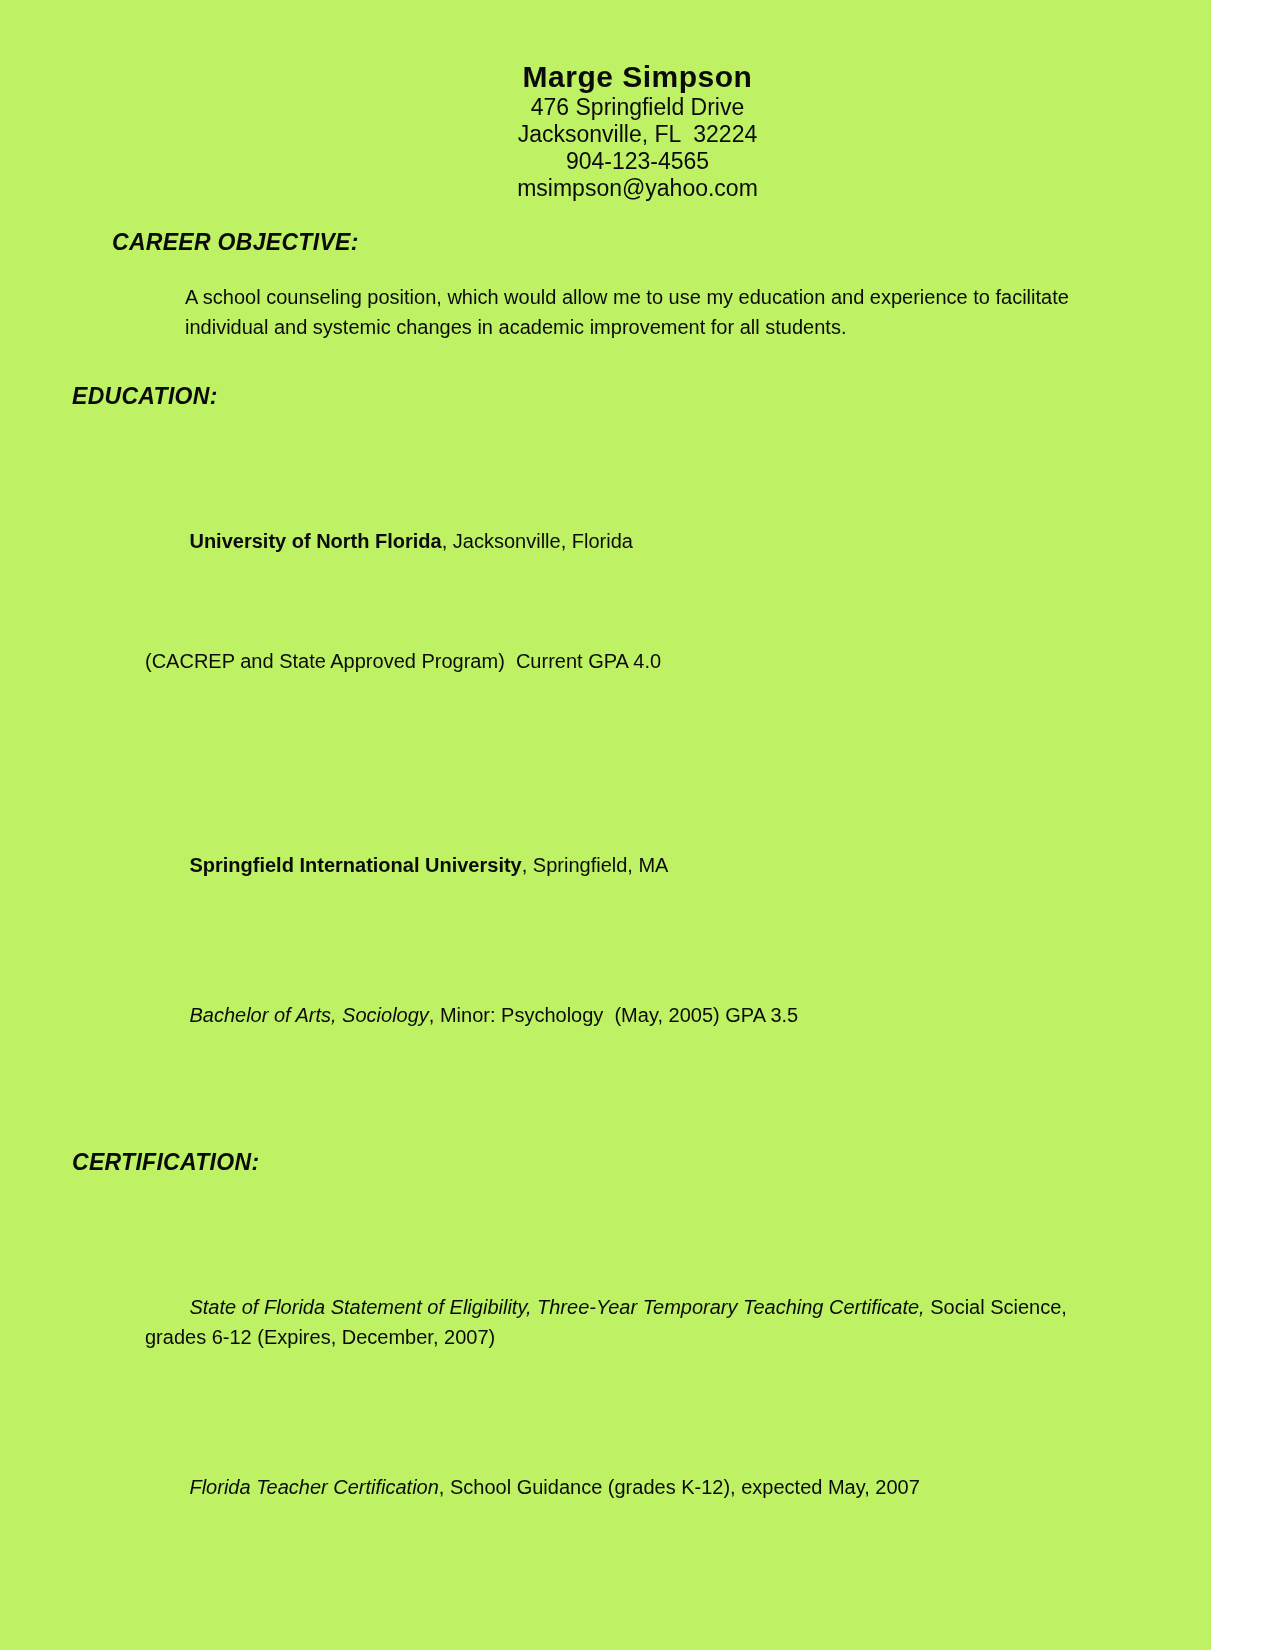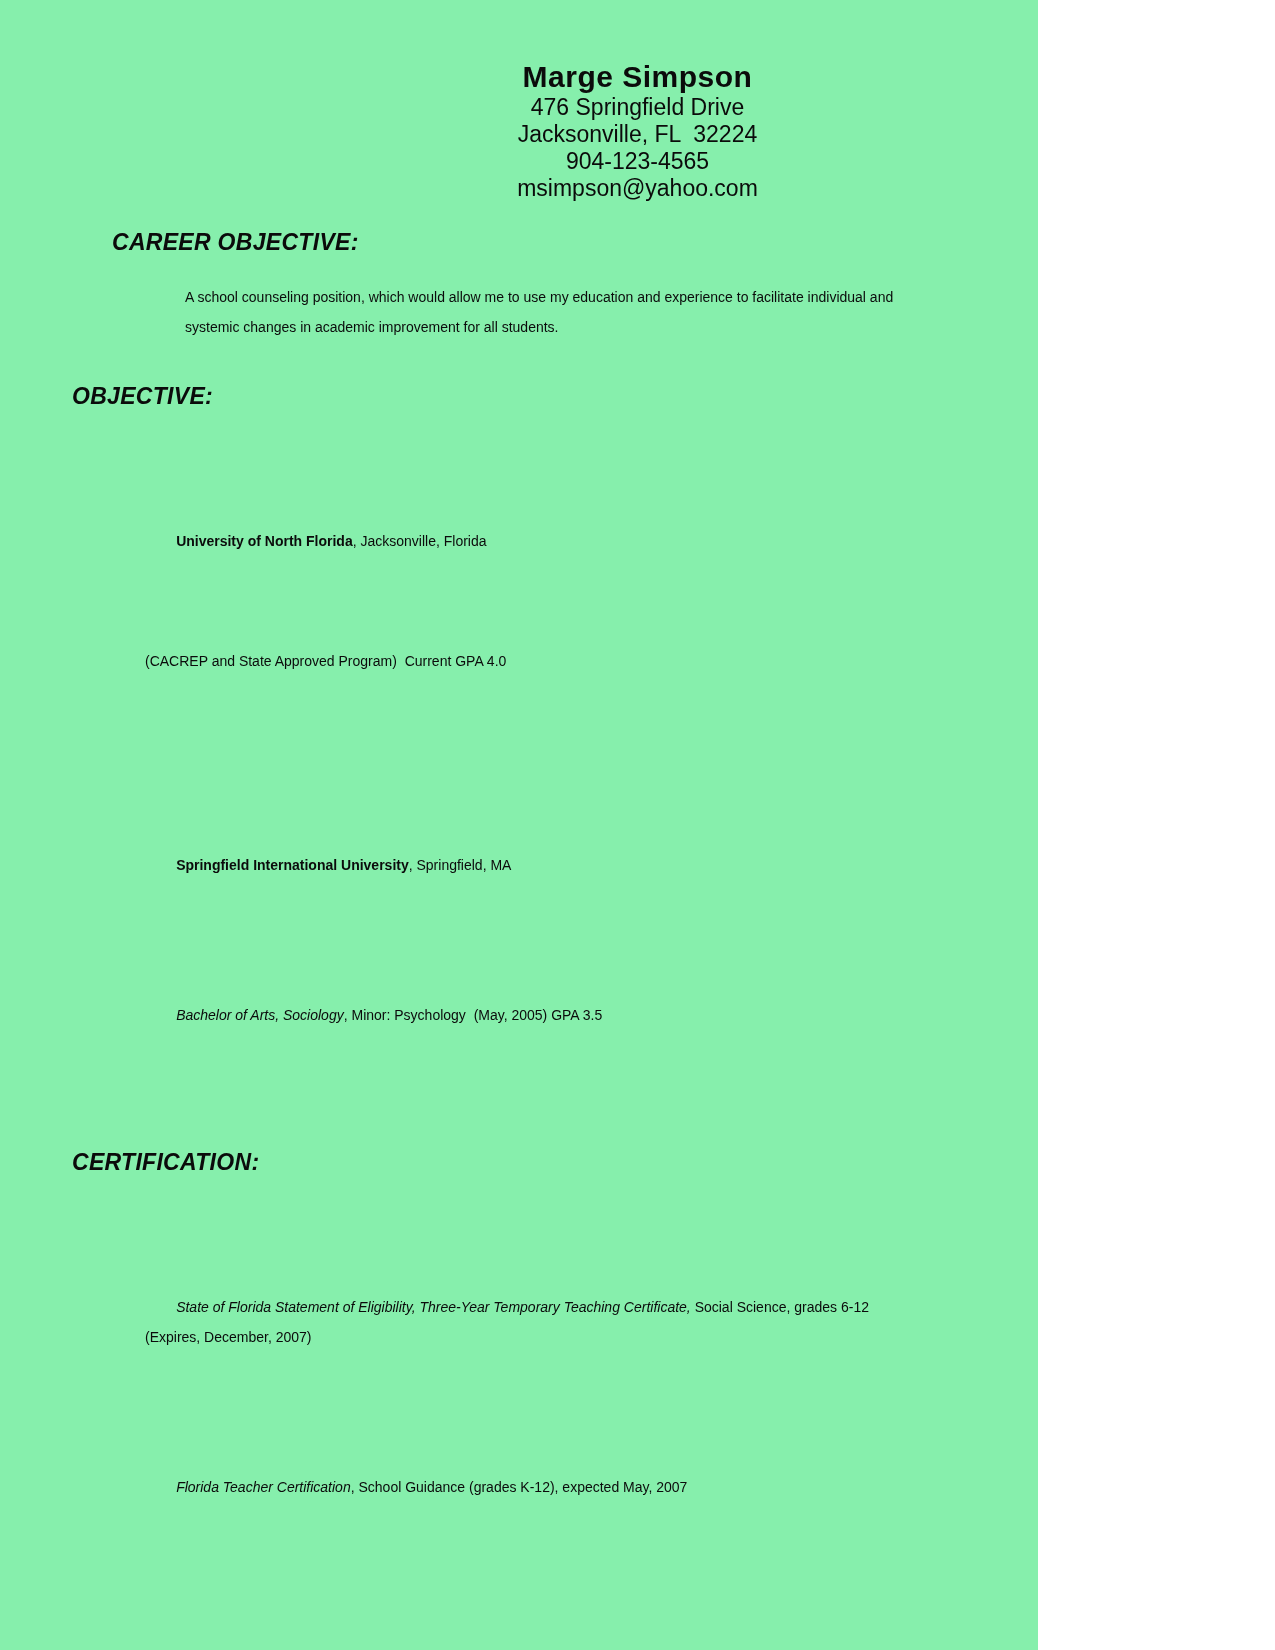--- a/index.html
+++ b/index.html
@@ -8,24 +8,24 @@
     background: #ffffff;
   }
   body {
     width: 1275px;
     height: 1650px;
     font-family: "Liberation Sans", sans-serif;
     color: #0b0b0b;
   }
   .page {
     box-sizing: border-box;
-    width: 1038px;
+    width: 1211px;
     height: 1650px;
     padding: 60px 110px 30px 72px;
-    background: #86efac;
+    background: #bef264;
     overflow: hidden;
   }
   .header {
     width: 1275px;
     margin-left: -72px;
     text-align: center;
   }
   .name {
     font-size: 30px;
     font-weight: bold;
@@ -45,21 +45,21 @@
     margin-bottom: 26px;
     letter-spacing: 0.3px;
   }
   .sec-objective   { margin-top: 26px; margin-left: 40px; }
   .sec-education   { margin-top: 40px; }
   .sec-cert        { margin-top: 28px; }
   .indent {
     margin-left: 73px;
   }
   .body-text {
-    font-size: 14px;
+    font-size: 20px;
     line-height: 30px;
     max-width: 1020px;
     white-space: pre-wrap;
   }
   .edu-entry + .edu-entry { margin-top: 24px; }
   .b  { font-weight: bold; }
   .i  { font-style: italic; }
   .line { white-space: pre-wrap; }
 </style>
 </head>
@@ -74,21 +74,21 @@
     <div class="contact-line">904-123-4565</div>
     <div class="contact-line">msimpson@yahoo.com</div>
   </div>
 
   <div class="sec-objective">
     <div class="section-heading">CAREER OBJECTIVE:</div>
     <div class="indent body-text">A school counseling position, which would allow me to use my education and experience to facilitate individual and systemic changes in academic improvement for all students.</div>
   </div>
 
   <div class="sec-education">
-    <div class="section-heading">OBJECTIVE:</div>
+    <div class="section-heading">EDUCATION:</div>
 
     <div class="indent body-text edu-entry">
       <div class="line">
         <span class="b">University of North Florida</span><span>, Jacksonville, Florida</span>
       </div>
       <div class="line">(CACREP and State Approved Program)  Current GPA 4.0</div>
     </div>
 
     <div class="indent body-text edu-entry">
       <div class="line">

